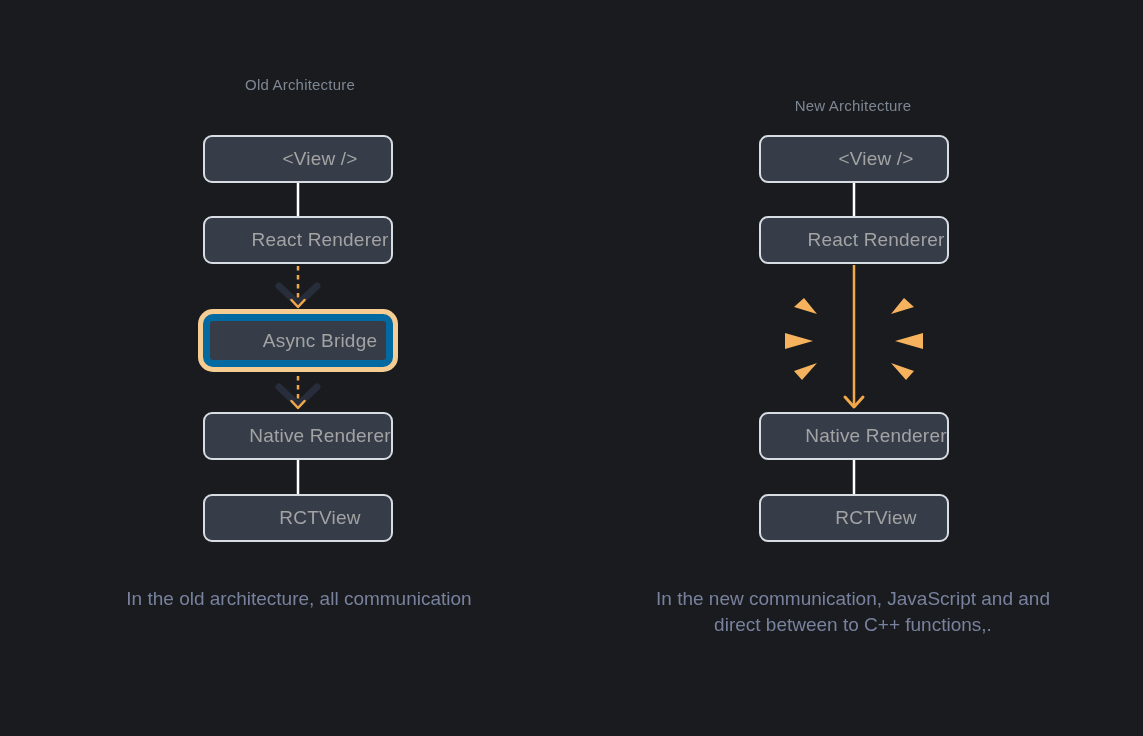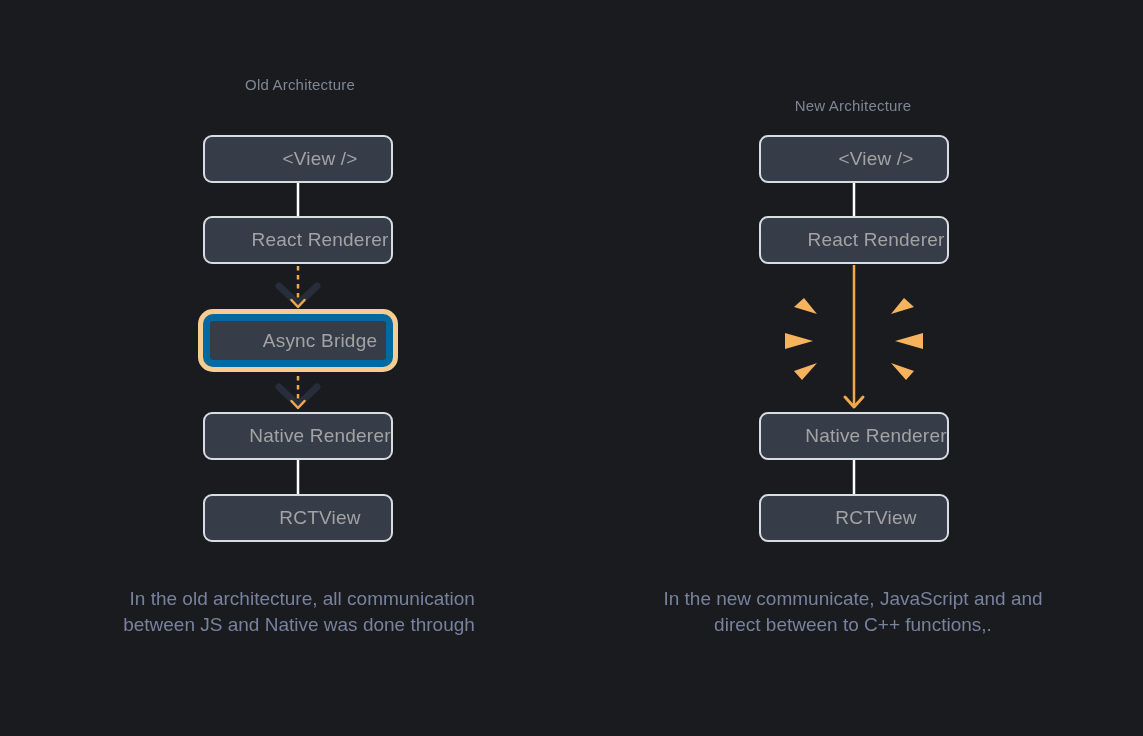--- a/index.html
+++ b/index.html
@@ -125,20 +125,19 @@
   <div class="node" style="left:203px; top:412px;">Native Renderer</div>
   <div class="node" style="left:203px; top:494px;">RCTView</div>
 
   <div class="node" style="left:759px; top:135px;">&lt;View /&gt;</div>
   <div class="node" style="left:759px; top:216px;">React Renderer</div>
   <div class="node" style="left:759px; top:412px;">Native Renderer</div>
   <div class="node" style="left:759px; top:494px;">RCTView</div>
 
   <div class="caption" style="left:299px; top:586px;text-align:right;">
     <div>In the old architecture, all communication</div>
-    <div>between JS and Native was done through</div>
   </div>
   <div class="caption" style="left:853px; top:586px;">
-    <div>In the new communicate, JavaScript and and</div>
+    <div>In the new communication, JavaScript and and</div>
     <div>direct between to C++ functions,.</div>
   </div>
 
 </div>
 
 </body></html>

